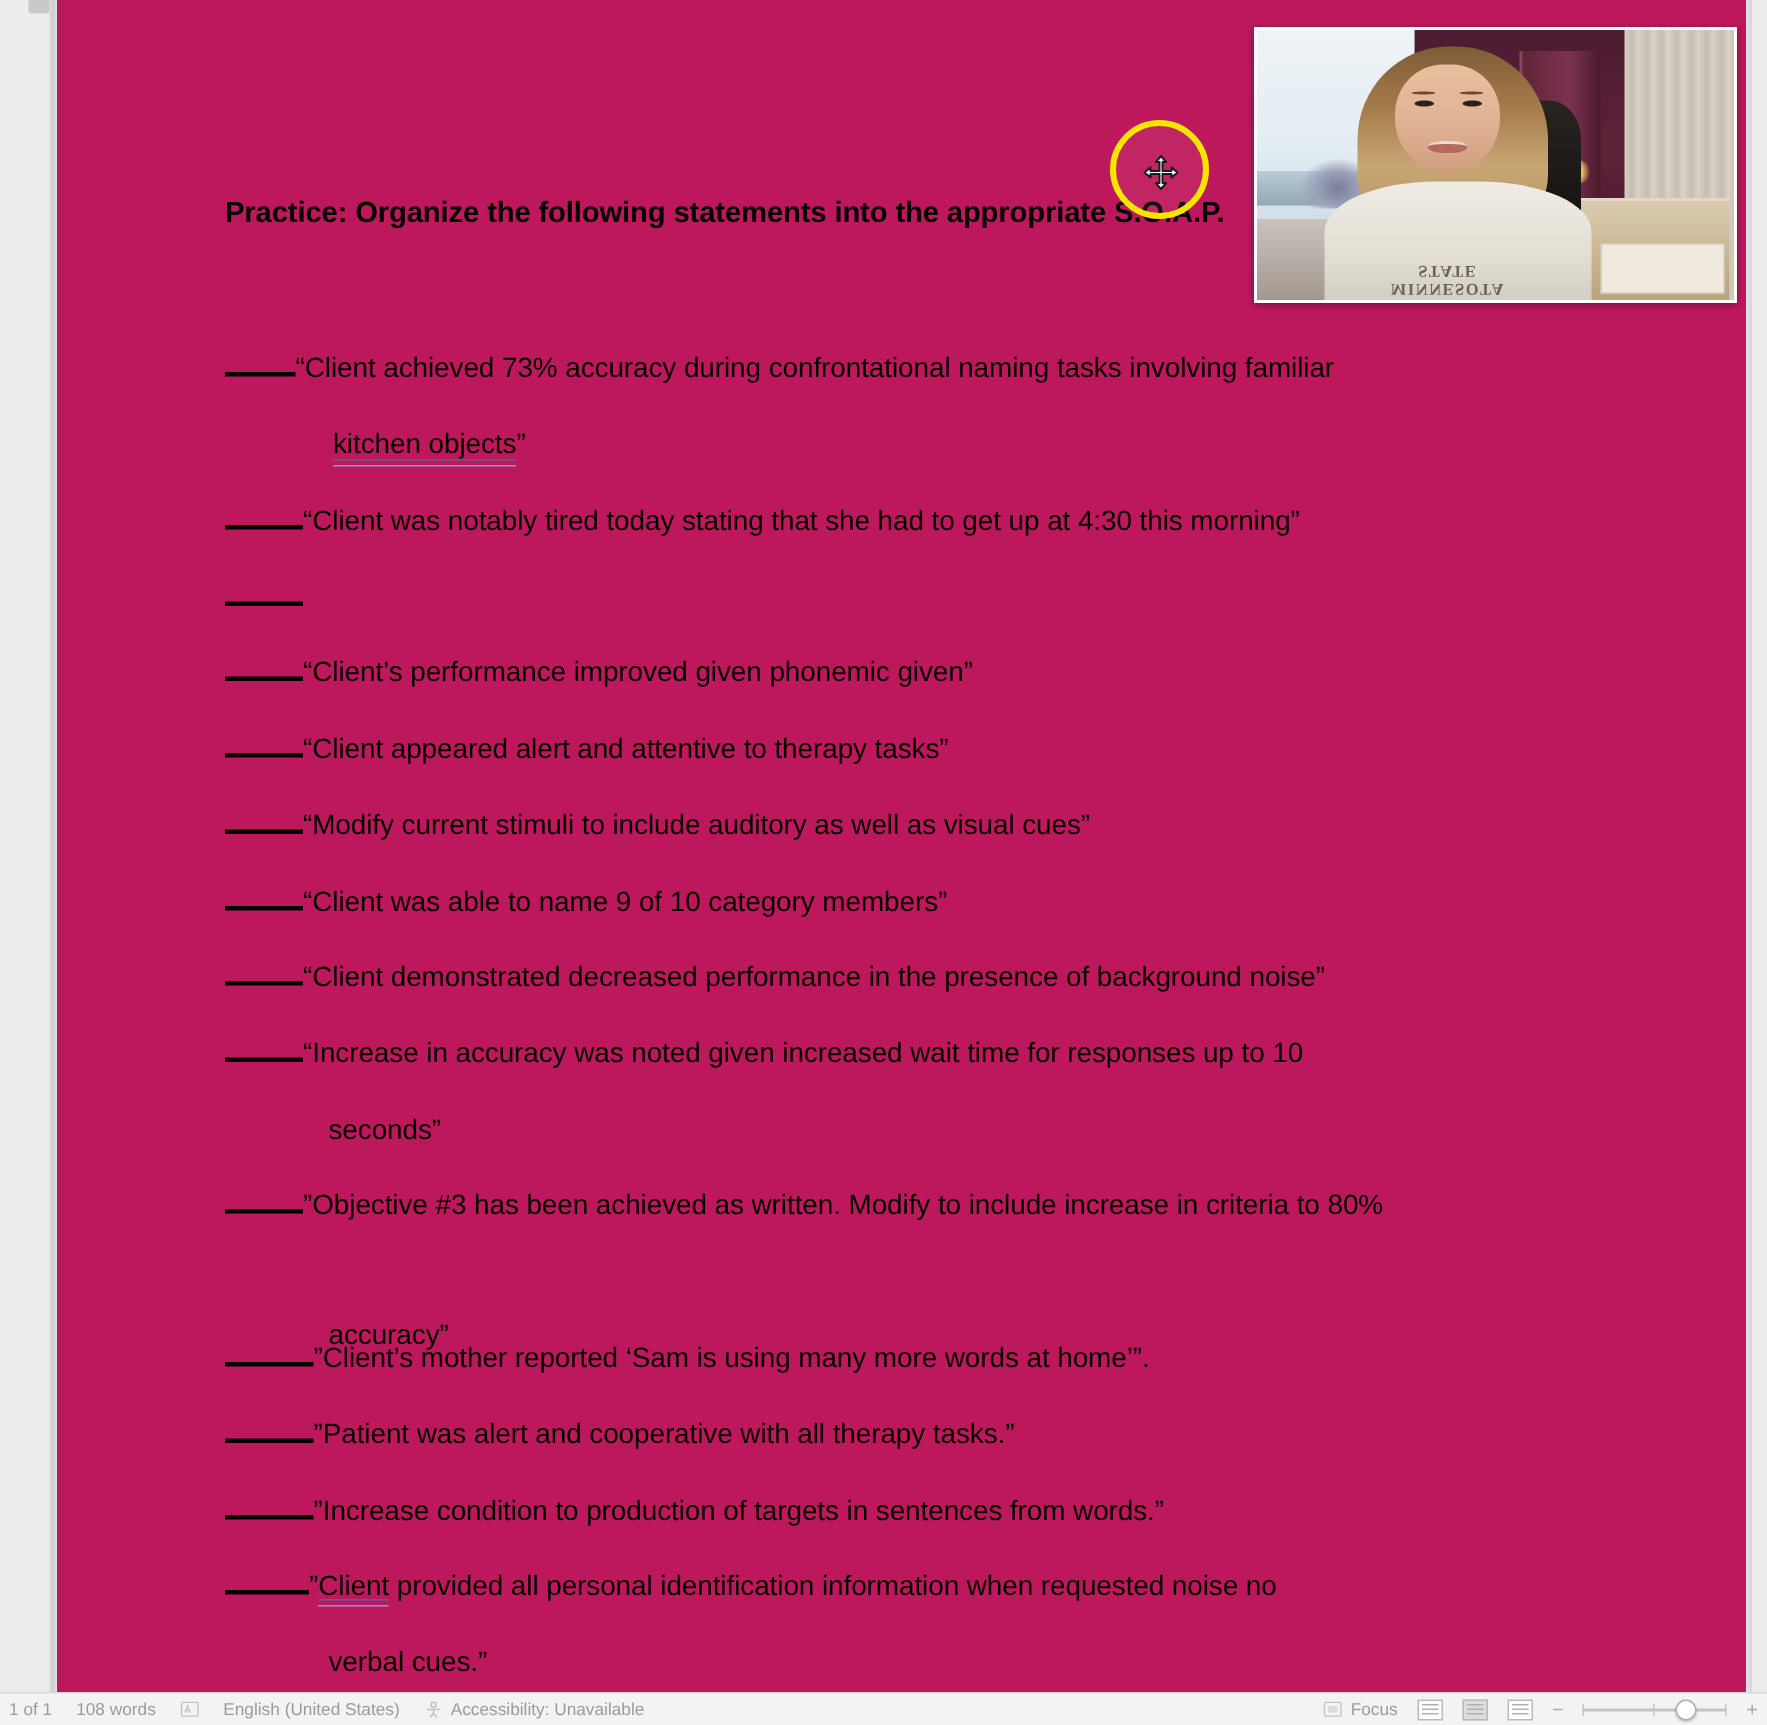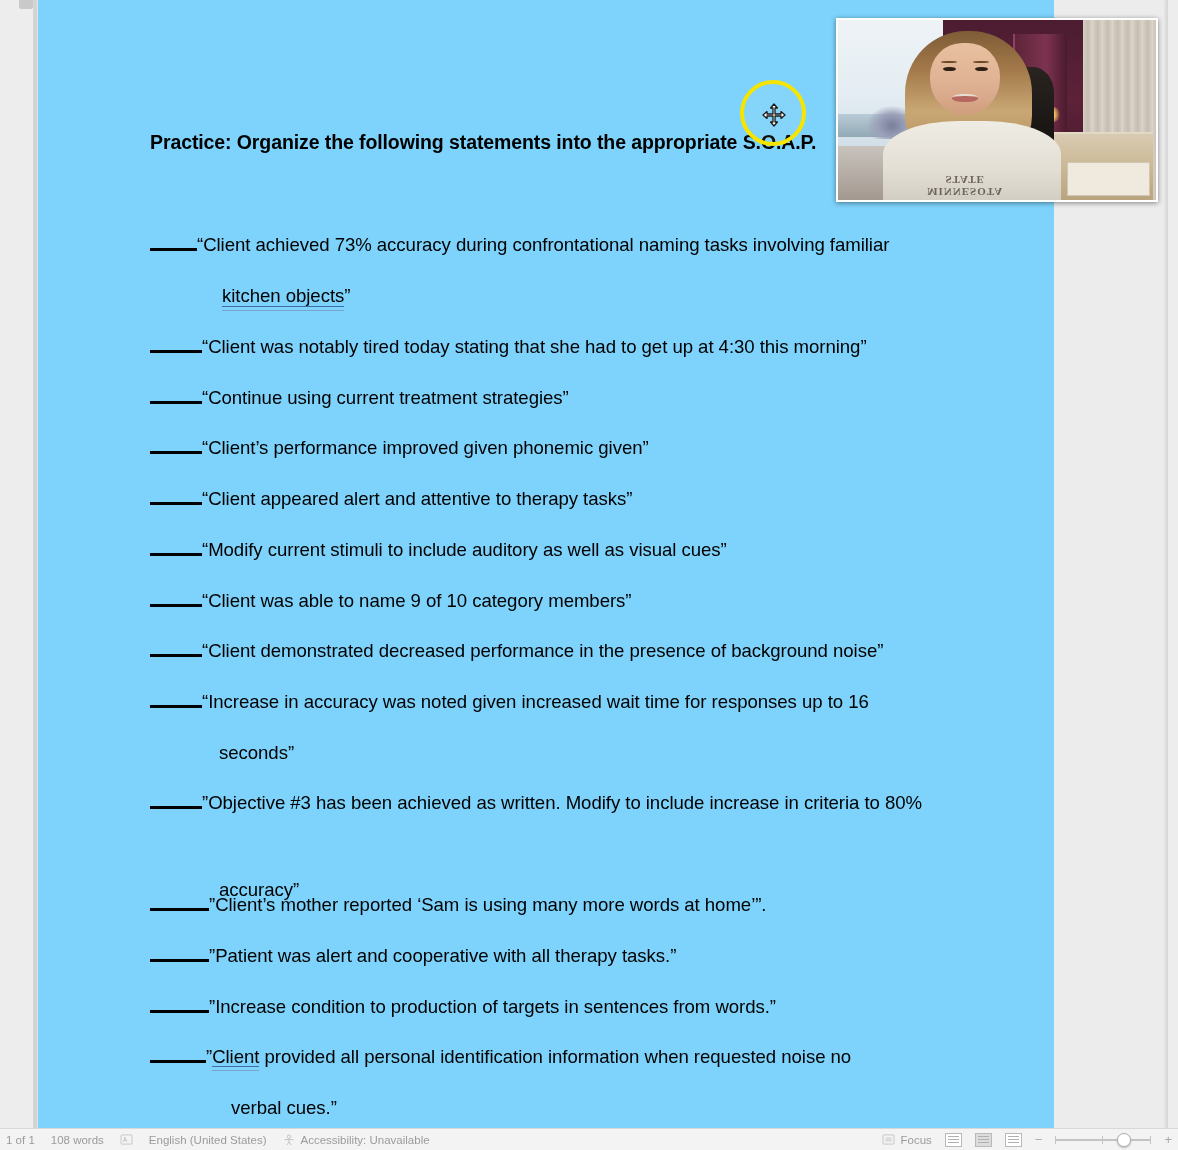--- a/index.html
+++ b/index.html
@@ -44,23 +44,23 @@
     position: absolute;
     left: 1164px; top: 0;
     width: 4px; height: 1135px;
     background: linear-gradient(to right, #e6e6e6, #d6d6d6);
   }
 
   
   .page {
     position: absolute;
     left: 38px; top: 0;
-    width: 1016px;
+    width: 1126px;
     height: 1135px;
-    background: #7dd3fc;
+    background: #be185d;
   }
 
   .doc-body {
     position: absolute;
     left: 0; top: 0;
     width: 1126px;
   }
 
   
   .doc-heading {
@@ -337,21 +337,21 @@
       </div>
       <div class="cont" style="left:184px; top:285px;">
         <span class="grammar">kitchen  objects</span><span>”</span>
       </div>
 
       <div class="stmt" style="left:112px; top:336px;">
         <span class="blank" style="width:52px;"></span><span>“Client was notably tired today stating that she had to get up at 4:30 this morning”</span>
       </div>
 
       <div class="stmt" style="left:112px; top:387px;">
-        <span class="blank" style="width:52px;"></span><span>“Continue using current treatment strategies”</span>
+        <span class="blank" style="width:52px;"></span>
       </div>
 
       <div class="stmt" style="left:112px; top:437px;">
         <span class="blank" style="width:52px;"></span><span>“Client’s performance improved given phonemic given”</span>
       </div>
 
       <div class="stmt" style="left:112px; top:488px;">
         <span class="blank" style="width:52px;"></span><span>“Client appeared alert and attentive to therapy tasks”</span>
       </div>
 
@@ -361,21 +361,21 @@
 
       <div class="stmt" style="left:112px; top:590px;">
         <span class="blank" style="width:52px;"></span><span>“Client was able to name 9 of 10 category members”</span>
       </div>
 
       <div class="stmt" style="left:112px; top:640px;">
         <span class="blank" style="width:52px;"></span><span>“Client demonstrated decreased performance in the presence of background noise”</span>
       </div>
 
       <div class="stmt" style="left:112px; top:691px;">
-        <span class="blank" style="width:52px;"></span><span>“Increase in accuracy was noted given increased wait time for responses up to 16</span>
+        <span class="blank" style="width:52px;"></span><span>“Increase in accuracy was noted given increased wait time for responses up to 10</span>
       </div>
       <div class="cont" style="left:181px; top:742px;">seconds”</div>
 
       <div class="stmt" style="left:112px; top:792px;">
         <span class="blank" style="width:52px;"></span><span>”Objective #3 has been achieved as written.  Modify to include increase in criteria to 80%</span>
       </div>
       <div class="cont" style="left:181px; top:879px;">accuracy”</div>
 
       <div class="stmt" style="left:112px; top:894px;">
         <span class="blank" style="width:59px;"></span><span>”Client’s mother reported ‘Sam is using many more words at home’”.</span>
@@ -385,21 +385,21 @@
         <span class="blank" style="width:59px;"></span><span>”Patient was alert and cooperative with all therapy tasks.”</span>
       </div>
 
       <div class="stmt" style="left:112px; top:996px;">
         <span class="blank" style="width:59px;"></span><span>”Increase condition to production of targets in sentences from words.”</span>
       </div>
 
       <div class="stmt" style="left:112px; top:1046px;">
         <span class="blank" style="width:56px;"></span><span>”</span><span class="grammar">Client </span><span> provided all personal identification information when requested noise no</span>
       </div>
-      <div class="cont" style="left:181px; top:1097px;margin-left:12px;">verbal cues.”</div>
+      <div class="cont" style="left:181px; top:1097px;">verbal cues.”</div>
 
     </div>
   </div>
 
   <div class="webcam">
     <div class="wc-scene">
       <div class="wc-wall"></div>
       <div class="wc-cabinet"></div>
       <div class="wc-curtain"></div>
       <div class="wc-window"></div>

